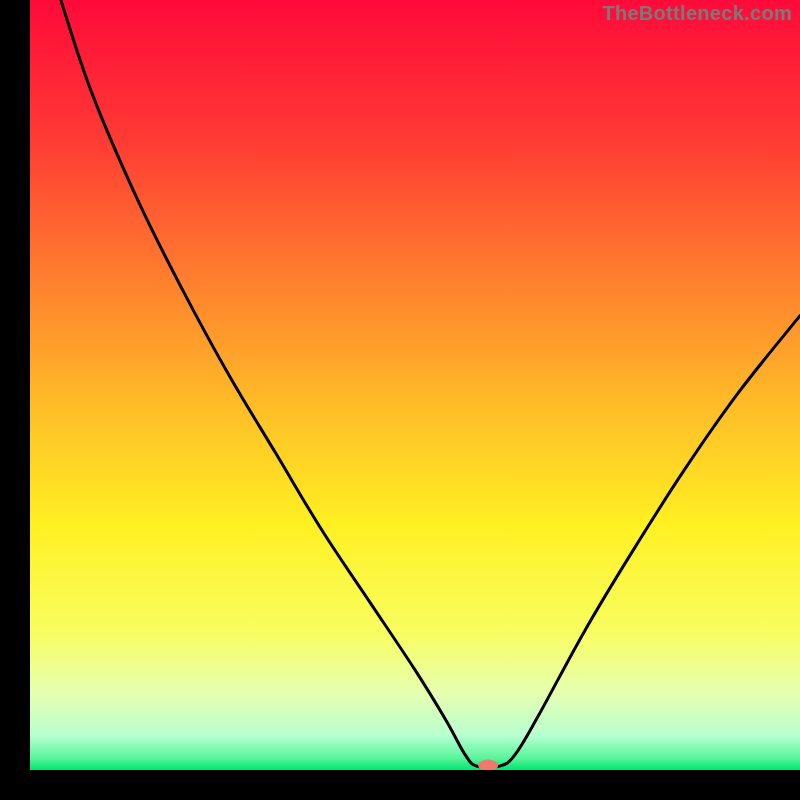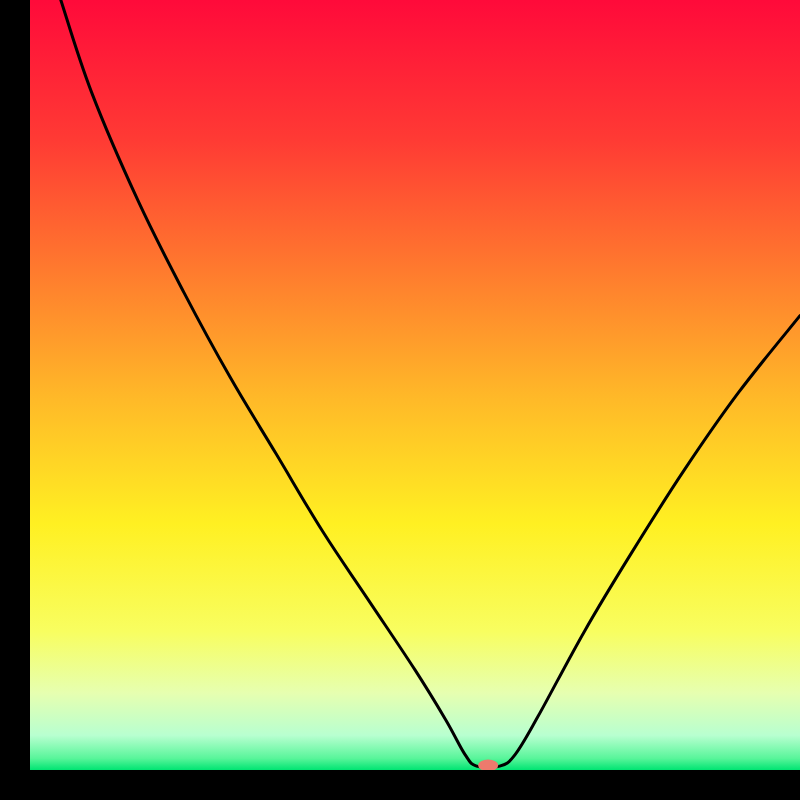--- a/index.html
+++ b/index.html
@@ -34,20 +34,21 @@
   }
   svg {
     display: block;
   }
 </style>
 </head>
 <body>
 
 <div class="stage">
 
+  <div class="watermark">TheBottleneck.com</div>
 
   <div class="plot" id="plot" style="left: 30px; top: 0px; width: 770px; height: 770px;">
       <svg width="770" height="770" viewBox="0 0 770 770">
         <defs>
           <linearGradient id="bg-grad" x1="0" y1="0" x2="0" y2="1">
             <stop offset="0%" stop-color="#ff0a3a"></stop>
             <stop offset="18%" stop-color="#ff3a34"></stop>
             <stop offset="35%" stop-color="#ff7a2e"></stop>
             <stop offset="52%" stop-color="#ffba28"></stop>
             <stop offset="68%" stop-color="#fff022"></stop>

